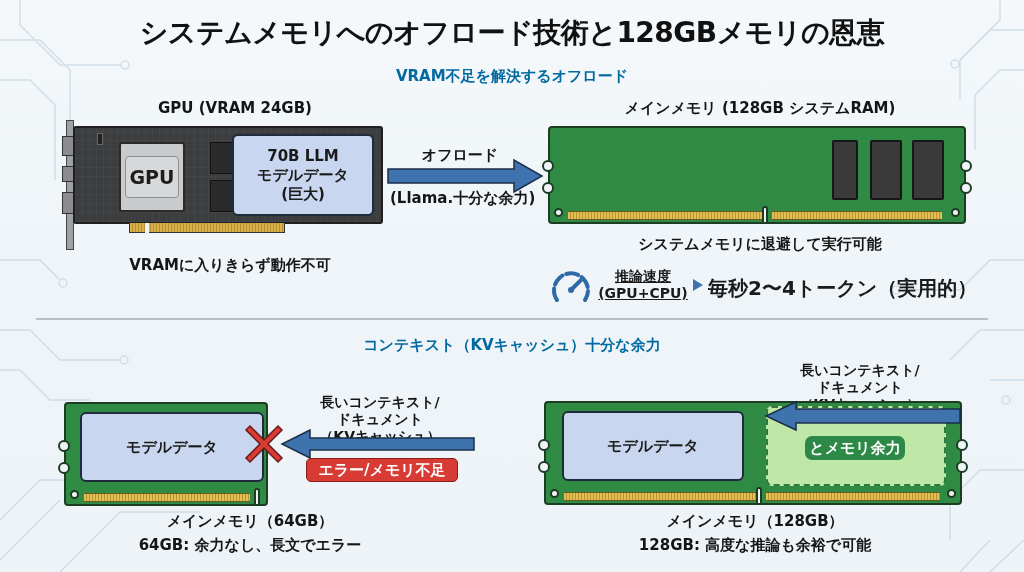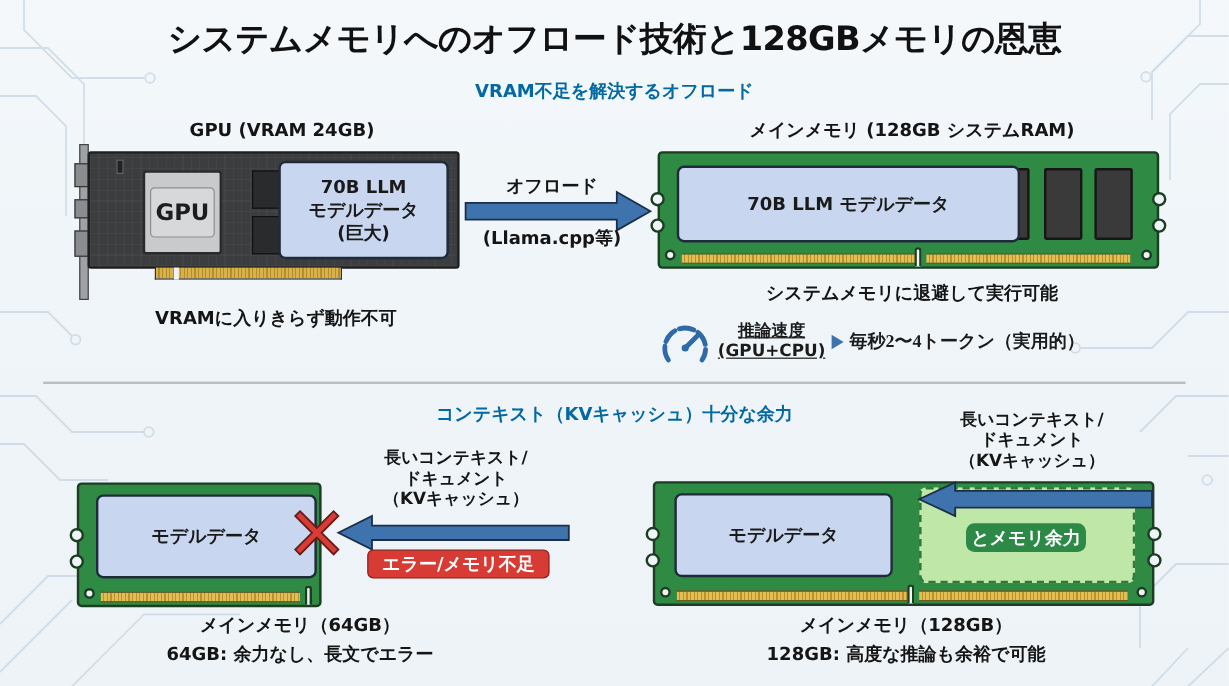--- a/index.html
+++ b/index.html
@@ -9,21 +9,21 @@
     font-family: "DejaVu Sans", "Liberation Sans", sans-serif;
     color: #1b1b1b;
     background: linear-gradient(180deg, #f4f8fb 0%, #eef4f8 55%, #edf3f7 100%);
   }
   .abs { position: absolute; }
   .bg-circuit { position: absolute; left: 0; top: 0; width: 1024px; height: 572px; }
   .txt { position: absolute; font-weight: bold; white-space: nowrap; text-align: center; }
   .title { left: 0; top: 14px; width: 1024px; font-size: 28px; letter-spacing: -0.5px; color: #111; }
   .h2 { font-size: 15px; color: #0369a1; }
   .label { font-size: 15px; color: #151515; }
-  .lb-sm { font-size: 14px; line-height: 16px; color: #151515; }
+  .lb-sm { font-size: 14px; line-height: 16px; color: #151515; margin-top: 20px; }
 
   
   .gpu-card {
     left: 73px; top: 126px; width: 310px; height: 98px;
     background: #3c3d3f; border: 2px solid #1f1f1f; border-radius: 3px;
     background-image:
       repeating-linear-gradient(90deg, rgba(255,255,255,0.03) 0 1px, transparent 1px 7px),
       repeating-linear-gradient(0deg, rgba(255,255,255,0.03) 0 1px, transparent 1px 9px);
   }
   .bracket-bar { left: 66px; top: 120px; width: 8px; height: 130px; background: #9ea1a5; border: 1px solid #444; }
@@ -86,21 +86,21 @@
     left: 766px; top: 406px; width: 180px; height: 80px;
     background: #bfe7a7; border: 2px dashed #2e7a3e; border-radius: 6px;
   }
   .badge-ok {
     left: 805px; top: 436px; width: 100px; height: 24px;
     background: #2c8a46; border-radius: 7px;
     color: #fff; font-weight: bold; font-size: 15px;
     display: flex; align-items: center; justify-content: center;
   }
   .speed-label { position: absolute; font-weight: bold; font-size: 14px; line-height: 16px; text-align: center; white-space: nowrap; text-decoration: underline; }
-  .speed-value { position: absolute; font-weight: bold; font-size: 15px; white-space: nowrap; font-family: Liberation Serif, serif; }
+  .speed-value { position: absolute; font-weight: bold; font-size: 20px; white-space: nowrap; }
 </style>
 </head>
 <body>
 
 <svg class="bg-circuit" viewBox="0 0 1024 572">
   <g fill="none" stroke="#c9d8e4" stroke-width="1.5" opacity="0.8">
     <path d="M0 40 L40 40 L70 70 L70 120"></path>
     <path d="M0 80 L30 80 L55 105 L55 180"></path>
     <path d="M20 0 L20 25 L60 65 L120 65"></path>
     <circle cx="125" cy="65" r="4"></circle>
@@ -150,32 +150,31 @@
   <div>(巨大)</div>
 </div>
 <div class="abs pcie-gold"></div>
 <div class="abs pcie-notch"></div>
 <div class="txt label" style="left:90px; top:256px; width:280px;">VRAMに入りきらず動作不可</div>
 
 <div class="txt label" style="left:400px; top:146px; width:120px;">オフロード</div>
 <svg class="arrow" style="left:386px; top:158px;" width="160" height="36">
   <path d="M2 11 L128 11 L128 2 L156 18 L128 34 L128 25 L2 25 Z" fill="#3f73ad" stroke="#1b2f48" stroke-width="1.5"></path>
 </svg>
-<div class="txt label" style="left:390px; top:189px; width:140px;">(Llama.cpp等)</div>
+<div class="txt label" style="left:390px; top:189px; width:140px;">(Llama.十分な余力)</div>
 
 <div class="txt label" style="left:560px; top:99px; width:400px;">メインメモリ (128GB システムRAM)</div>
 <div class="abs ram" style="left:548px; top:126px; width:418px; height:98px;">
   <div class="ram-notch" style="left:-8px; top:32px;"></div>
   <div class="ram-notch" style="left:-8px; top:54px;"></div>
   <div class="ram-notch" style="right:-8px; top:32px;"></div>
   <div class="ram-notch" style="right:-8px; top:54px;"></div>
   <div class="ram-chip" style="left:282px; top:12px; width:26px; height:60px;"></div>
   <div class="ram-chip" style="left:320px; top:12px; width:32px; height:60px;"></div>
   <div class="ram-chip" style="left:362px; top:12px; width:32px; height:60px;"></div>
-  <div class="ram-model" style="left:14px; top:10px; width:286px; height:64px;">70B LLM モデルデータ</div>
   <div class="ram-hole" style="left:4px; top:80px;"></div>
   <div class="ram-hole" style="right:4px; top:80px;"></div>
   <div class="ram-gold" style="left:18px; top:83px; width:196px;"></div>
   <div class="ram-gold" style="left:222px; top:83px; width:170px;"></div>
   <div class="ram-key" style="left:212px; top:78px;"></div>
 </div>
 <div class="txt label" style="left:560px; top:235px; width:400px;text-align:center;">システムメモリに退避して実行可能</div>
 
 <svg class="abs" style="left:550px; top:266px;" width="42" height="38" viewBox="0 0 42 38">
   <path d="M7 34 A17 17 0 1 1 35 34" fill="none" stroke="#2f6aa8" stroke-width="4" stroke-linecap="round" stroke-dasharray="12 4"></path>

